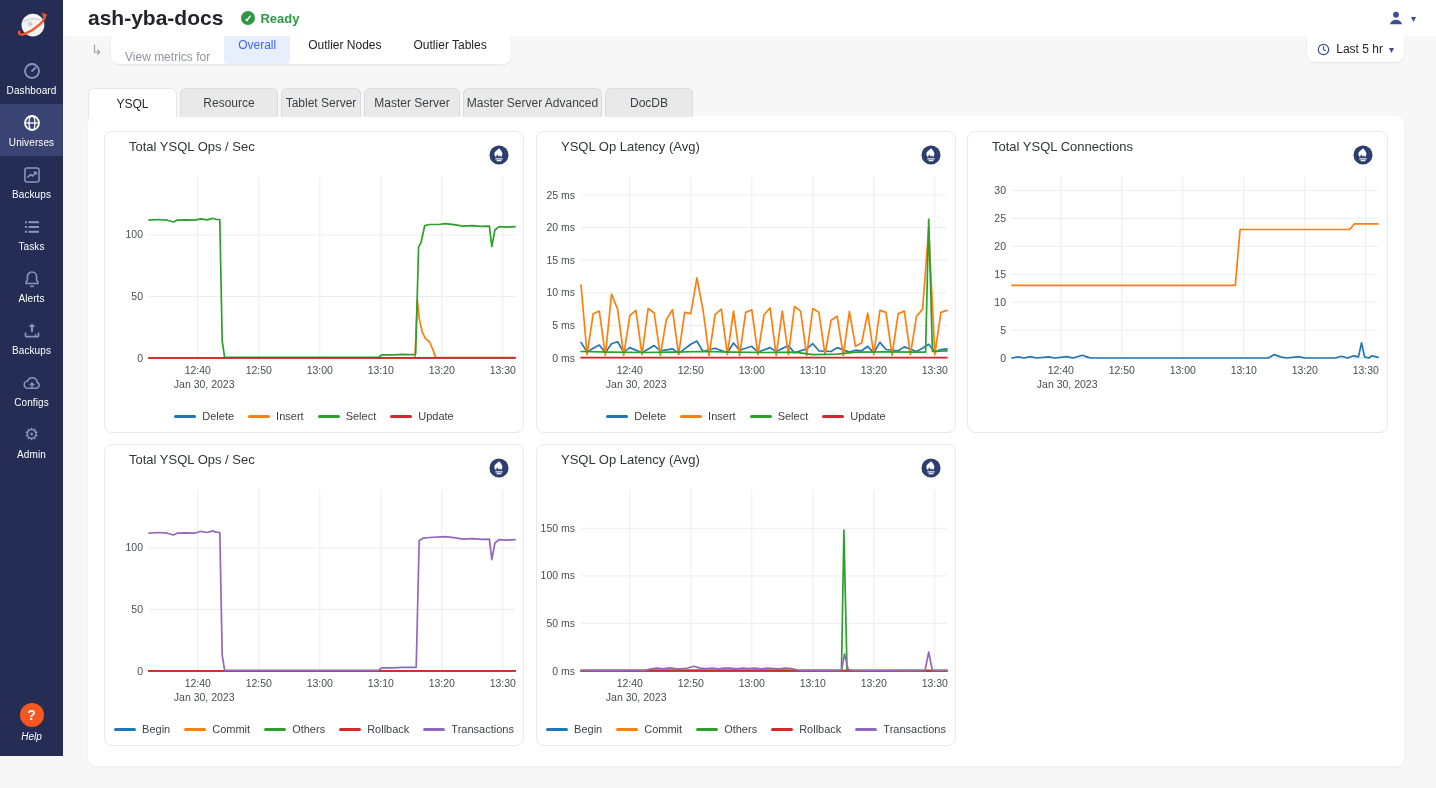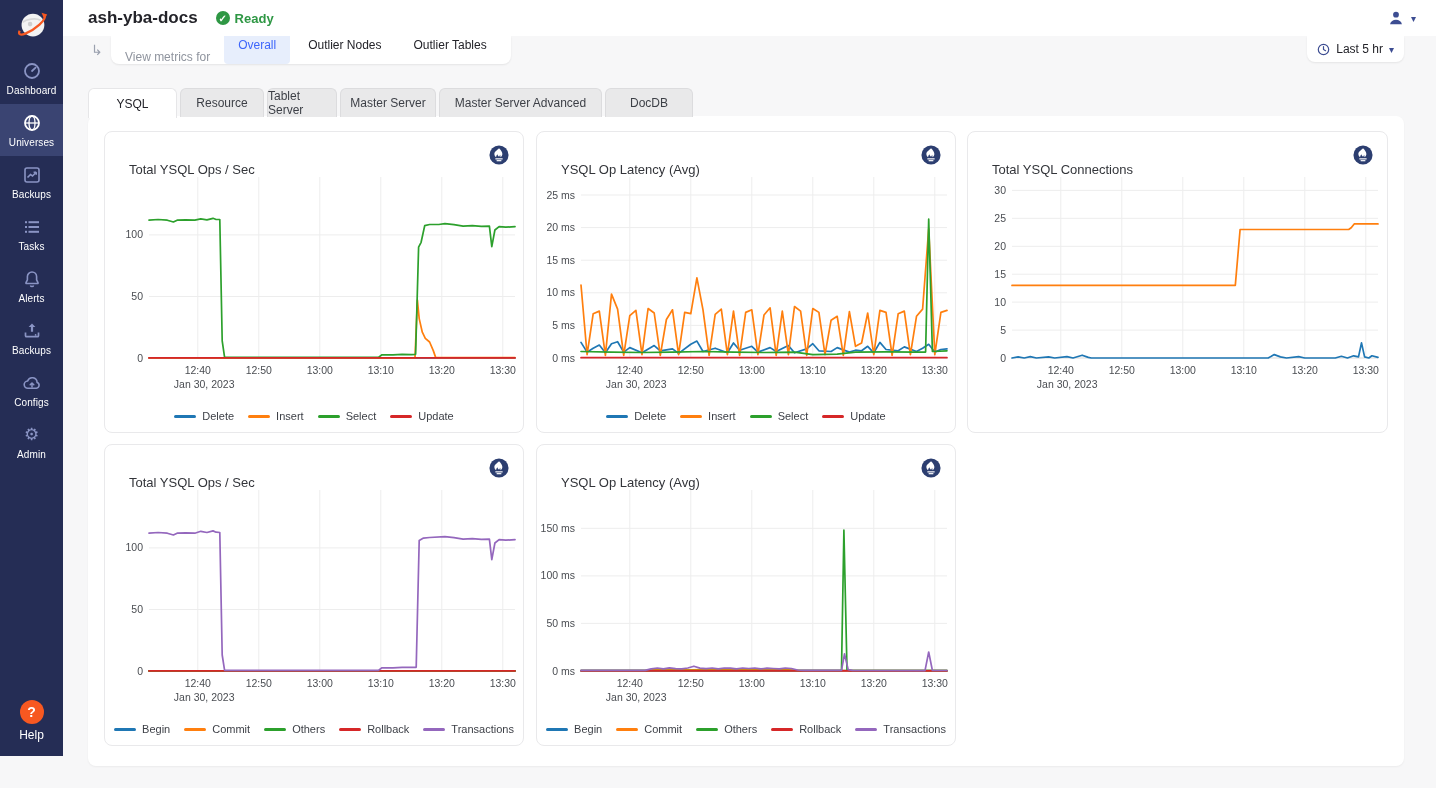--- a/index.html
+++ b/index.html
@@ -13,26 +13,26 @@
   .nav-item { width:63px; padding:9px 0 8px; display:flex; flex-direction:column; align-items:center;
     gap:4px; cursor:pointer; color:#8a94c4; }
   .nav-item .nav-label { font-size:10px; color:#ffffff; letter-spacing:.1px; }
   .nav-item.active { background:#3a4472; color:#ffffff; }
   .nav-icon { width:20px; height:20px; display:flex; align-items:center; justify-content:center; }
   .nav-icon svg { width:20px; height:20px; }
   .gear-glyph { font-size:17px; line-height:18px; color:currentColor; }
   .help-wrap { position:absolute; left:0; bottom:14px; width:63px; display:flex; flex-direction:column; align-items:center; gap:4px; cursor:pointer; }
   .help-circle { width:24px; height:24px; border-radius:50%; background:#f75821; color:#fff;
     font-weight:bold; font-size:14px; display:flex; align-items:center; justify-content:center; }
-  .help-label { font-size:12px; color:#fff; }
+  .help-label { font-size:10px; color:#fff;font-style:italic; }
 
   
   .header { position:absolute; left:63px; top:0; right:0; height:36px; background:#fff;
     display:flex; align-items:center; padding:0 20px 0 25px; z-index:20; }
-  .page-title { font-size:17px; font-weight:700; color:#232329; }
+  .page-title { font-size:21px; font-weight:700; color:#232329; }
   .ready-badge { display:flex; align-items:center; gap:5px; margin-left:18px; color:#2e9744;
     font-size:13px; font-weight:600; }
   .ready-check { width:14px; height:14px; border-radius:50%; background:#2e9744; color:#fff;
     font-size:10px; display:flex; align-items:center; justify-content:center; }
   .header-spacer { flex:1; }
   .user-menu { display:flex; align-items:center; gap:6px; cursor:pointer; }
   .user-menu svg { width:18px; height:18px; }
   .caret { font-size:10px; color:#3d4d92; }
 
   
@@ -60,21 +60,21 @@
   .tab.active { background:#fff; border-color:#e6e6e8; color:#232329; height:30px; }
 
   
   .main-panel { position:absolute; left:25px; right:32px; top:80px; height:650px;
     background:#fff; border-radius:8px; box-shadow:0 1px 2px rgba(0,0,0,.05); z-index:5; }
 
   
   .chart-card { position:absolute; width:420px; height:302px; background:#fff;
     border:1px solid #e9e9eb; border-radius:8px; }
   .chart-card.wide { width:421px; }
-  .chart-title { position:absolute; left:24px; top:30px; font-size:13px; color:#33353a; }
+  .chart-title { position:absolute; left:24px; top:7px; font-size:13px; color:#33353a; }
   .prom-icon { position:absolute; right:14px; top:13px; width:20px; height:20px; cursor:pointer; }
   .plot { position:absolute; left:0; top:40px; width:420px; height:224px; }
   .plot text { font-family:"Liberation Sans", sans-serif; font-size:10.5px; fill:#4a4d52; }
   .legend { position:absolute; left:0; right:0; bottom:10px; display:flex; justify-content:center;
     align-items:center; gap:14px; }
   .legend-item { display:flex; align-items:center; gap:6px; cursor:pointer; }
   .legend-item .swatch { width:22px; height:3px; border-radius:2px; display:inline-block; }
   .legend-item .legend-label { font-size:11px; color:#3c3f46; }
 </style>
 </head>
@@ -212,24 +212,24 @@
     <svg viewBox="0 0 14 14">
         <circle cx="7" cy="7" r="5.6" fill="none" stroke="#3d4d92" stroke-width="1.3"></circle>
         <path d="M7 3.8V7l2.2 1.3" fill="none" stroke="#3d4d92" stroke-width="1.3" stroke-linecap="round"></path>
       </svg>
     <span class="tr-label">Last 5 hr</span>
     <span class="caret">▾</span>
   </div>
 
   <div class="tabbar">
     <div class="tab active" style="width:89px">YSQL</div>
-    <div class="tab" style="width:84px">Resource</div>
-    <div class="tab" style="width:70px">Tablet Server</div>
+    <div class="tab" style="width:98px">Resource</div>
+    <div class="tab" style="width:80px">Tablet Server</div>
     <div class="tab" style="width:96px">Master Server</div>
-    <div class="tab" style="width:163px">Master Server Advanced</div>
+    <div class="tab" style="width:139px">Master Server Advanced</div>
     <div class="tab" style="width:88px">DocDB</div>
   </div>
 
   <div class="main-panel">
 
     <div class="chart-card" style="left:16px; top:15px;">
       <div class="chart-title">Total YSQL Ops / Sec</div>
       <svg class="prom-icon" viewBox="0 0 22 22">
           <circle cx="11" cy="11" r="10.5" fill="#2c3e70"></circle>
           <path fill="#fff" d="M11 3.6c1.9 2 3.7 3.9 3.7 6.3 0 1.6-.9 3-2.2 3.5.3-.8.2-1.9-.4-2.8-.1 1-.5 1.9-1.1 2.4-.5-.9-1.6-1.3-1.6-2.9-1 .9-1.8 2.1-1.4 3.4-1.2-.6-2.1-2-2.1-3.6 0-2.7 3.3-4.3 5.1-6.3z"></path>

